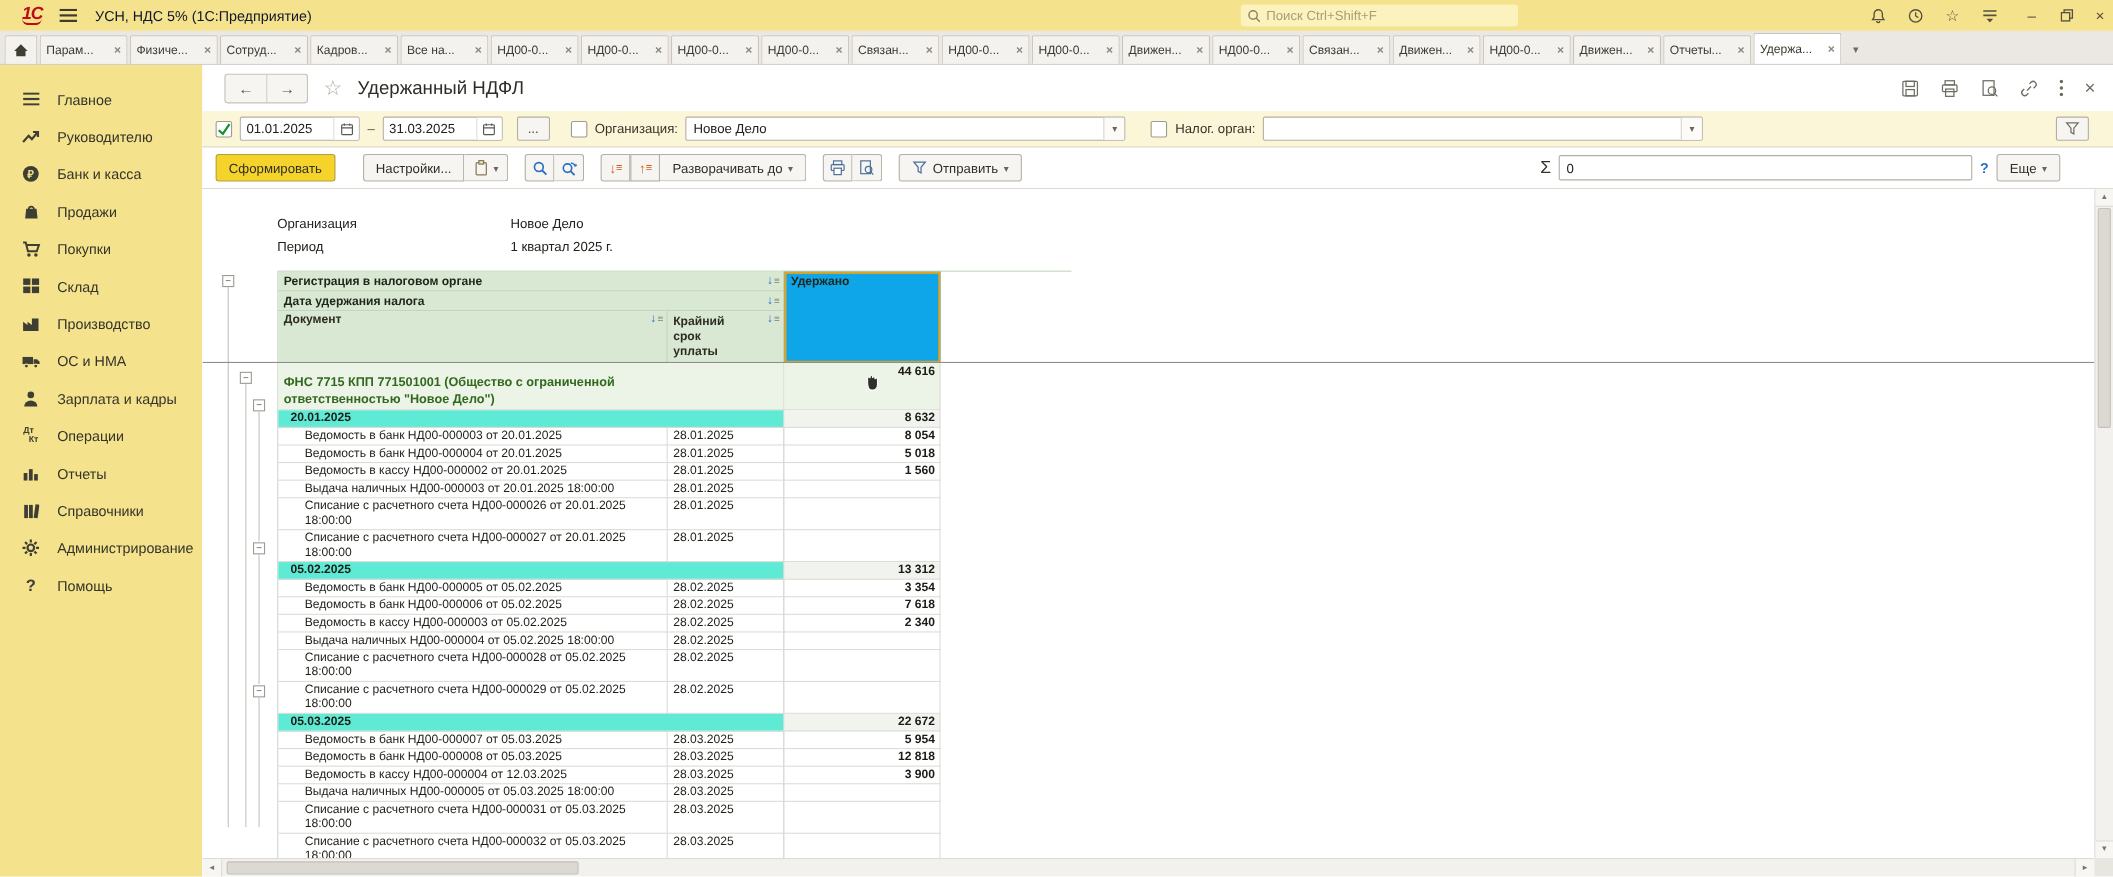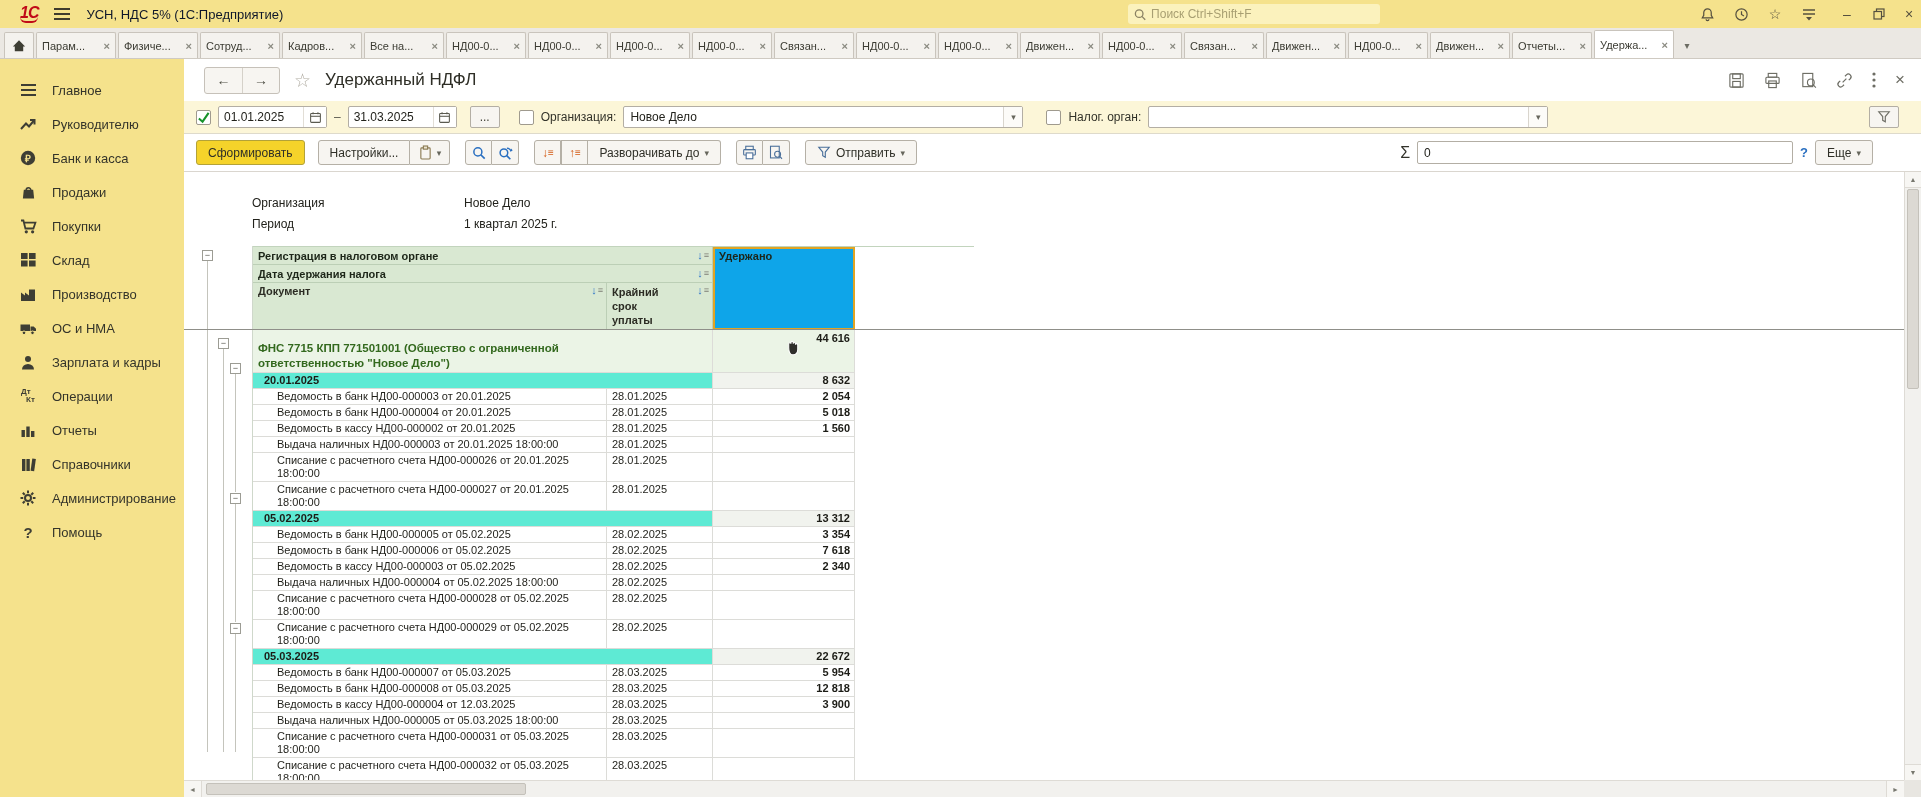--- a/index.html
+++ b/index.html
@@ -501,21 +501,21 @@
       <span class="spacer"></span>
       <span class="btn-sm">
           <svg width="14" height="14" viewBox="0 0 16 15" fill="none" stroke="#6f6f66" stroke-width="1.3">
             <path d="M2 1.5h12L9.5 7v6l-3-1.7V7z"></path>
           </svg>
         </span>
     </div>
 
     <div class="toolbar">
       <span class="btn primary">Сформировать</span>
-      <span class="btn-joined" style="margin-left:6px">
+      <span class="btn-joined" style="margin-left:18px">
         <span class="btn">Настройки...</span>
         <span class="btn icon-btn" style="width:40px">
           <svg width="13" height="15" viewBox="0 0 14 16" fill="none" stroke="#8a7a52" stroke-width="1.2">
               <rect x="2" y="3" width="10" height="12" rx="1"></rect>
               <rect x="4.7" y="1" width="4.6" height="3.4" fill="#e9e2cf"></rect>
             </svg>
           <span class="dd">▾</span>
         </span>
       </span>
       <span class="btn-joined" style="margin-left:8px">
@@ -654,21 +654,21 @@
             <div class="cell tamt">44 616</div>
           </div>
 
           <div class="trow">
               <div class="cell gname">20.01.2025</div>
               <div class="cell gamt">8 632</div>
             </div>
           <div class="trow">
               <div class="cell ddoc">Ведомость в банк НД00-000003 от 20.01.2025</div>
               <div class="cell ddue">28.01.2025</div>
-              <div class="cell damt">2 054</div>
+              <div class="cell damt">8 054</div>
             </div>
           <div class="trow">
               <div class="cell ddoc">Ведомость в банк НД00-000004 от 20.01.2025</div>
               <div class="cell ddue">28.01.2025</div>
               <div class="cell damt">5 018</div>
             </div>
           <div class="trow">
               <div class="cell ddoc">Ведомость в кассу НД00-000002 от 20.01.2025</div>
               <div class="cell ddue">28.01.2025</div>
               <div class="cell damt">1 560</div>

